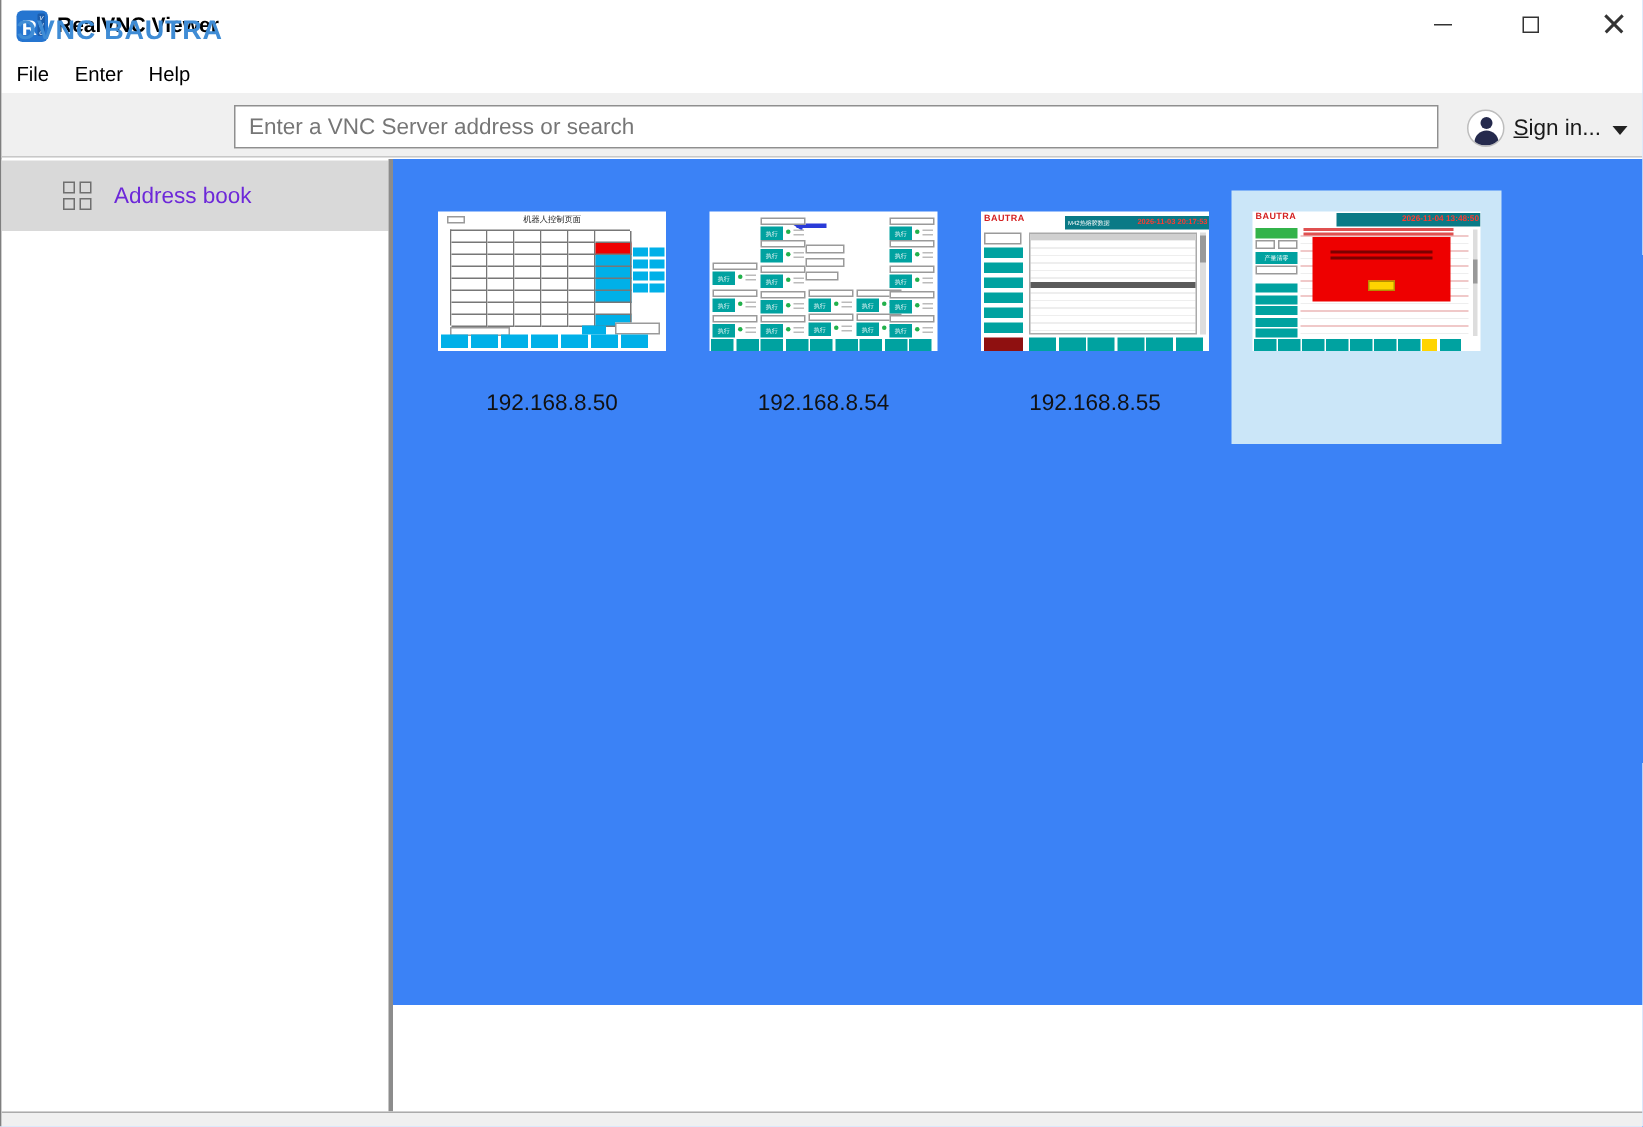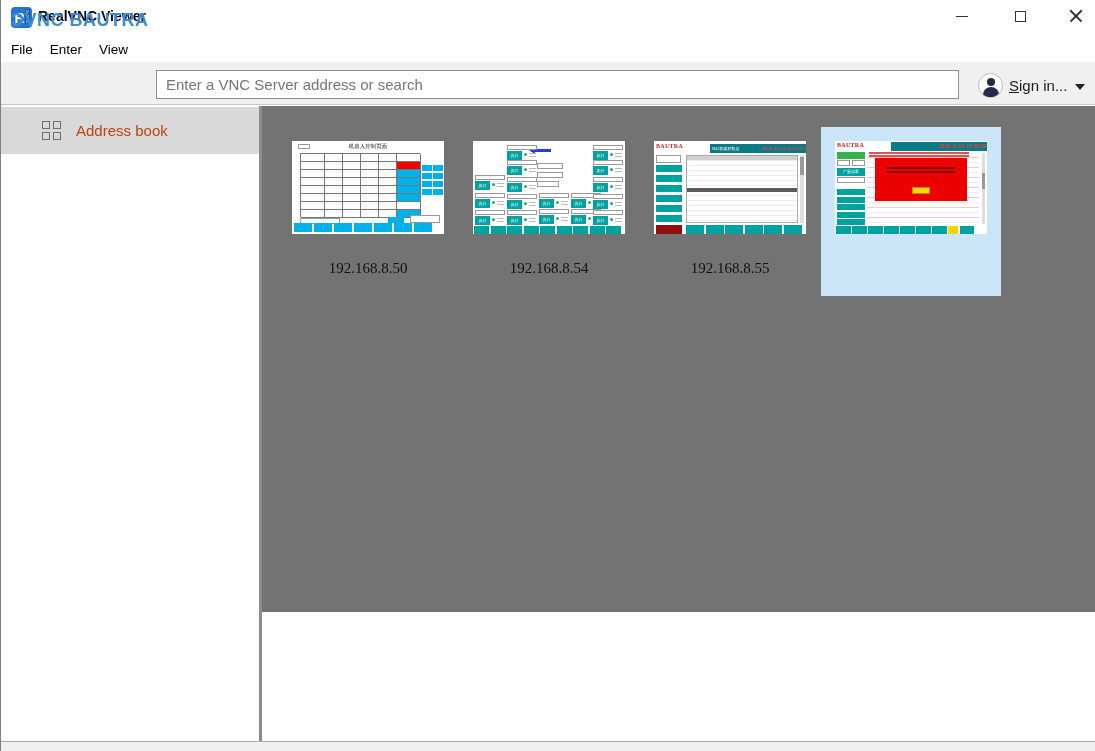--- a/index.html
+++ b/index.html
@@ -40,22 +40,22 @@
   .signin{position:absolute;left:1008px;top:77px;font-size:15px;color:#1a1a1a;}
   .caret{position:absolute;left:1074px;top:84px;width:0;height:0;
     border-left:5px solid transparent;border-right:5px solid transparent;border-top:6px solid #222;}
   
   .sidebar{position:absolute;left:0;top:106px;width:258px;height:635px;background:#fff;}
   .divider-v{position:absolute;left:258px;top:106px;width:3px;height:635px;background:#8c8c8c;}
   .ab-item{position:absolute;left:0;top:1px;width:258px;height:47px;background:#d9d9d9;
     display:flex;align-items:center;padding-left:41px;}
   .grid-icon{display:grid;grid-template-columns:8px 8px;grid-template-rows:8px 8px;gap:3px;}
   .grid-icon span{border:1.6px solid #6f6f6f;background:transparent;}
-  .ab-label{font-size:15px;color:#c2410c;margin-left:15px;}
-  .main{position:absolute;left:261px;top:106px;width:834px;height:506px;background:#737373;font-family:Liberation Serif, serif;}
+  .ab-label{font-size:15px;color:#6d28d9;margin-left:15px;}
+  .main{position:absolute;left:261px;top:106px;width:834px;height:564px;background:#3b82f6;}
   .statusbar{position:absolute;left:0;top:741px;width:1095px;height:10px;background:#f0f0f0;border-top:1px solid #ababab;}
   
   .tile{position:absolute;top:21px;width:180px;height:169px;background:transparent;}
   .tile.selected{background:#cbe6f8;}
   .tile-1{left:16px;} .tile-2{left:197px;} .tile-3{left:378px;} .tile-4{left:559px;}
   .thumb{position:relative;width:152px;height:93px;margin:14px auto 0;background:#fff;overflow:hidden;}
   .tile-label{margin-top:26px;text-align:center;font-size:15px;color:#111;}
   
   .tz{position:absolute;}
   .cyan{background:#00b0e8;}
@@ -138,21 +138,21 @@
         <span class="glyph-max"></span>
       </div>
     <div class="winbtn btn-close">
         <span class="glyph-close"></span>
       </div>
   </div>
 
   <div class="menubar">
     <span class="menu-item">File</span>
     <span class="menu-item">Enter</span>
-    <span class="menu-item">View</span>
+    <span class="menu-item">Help</span>
   </div>
 
   <div class="toolbar"></div>
   <div class="logo">ƆVNC BAUTRA</div>
   <input class="search" type="text" value="" placeholder="Enter a VNC Server address or search" style="">
   <div class="avatar">
     <span class="head"></span>
     <span class="bodyp"></span>
   </div>
   <div class="signin"><u>S</u>ign in...</div>

